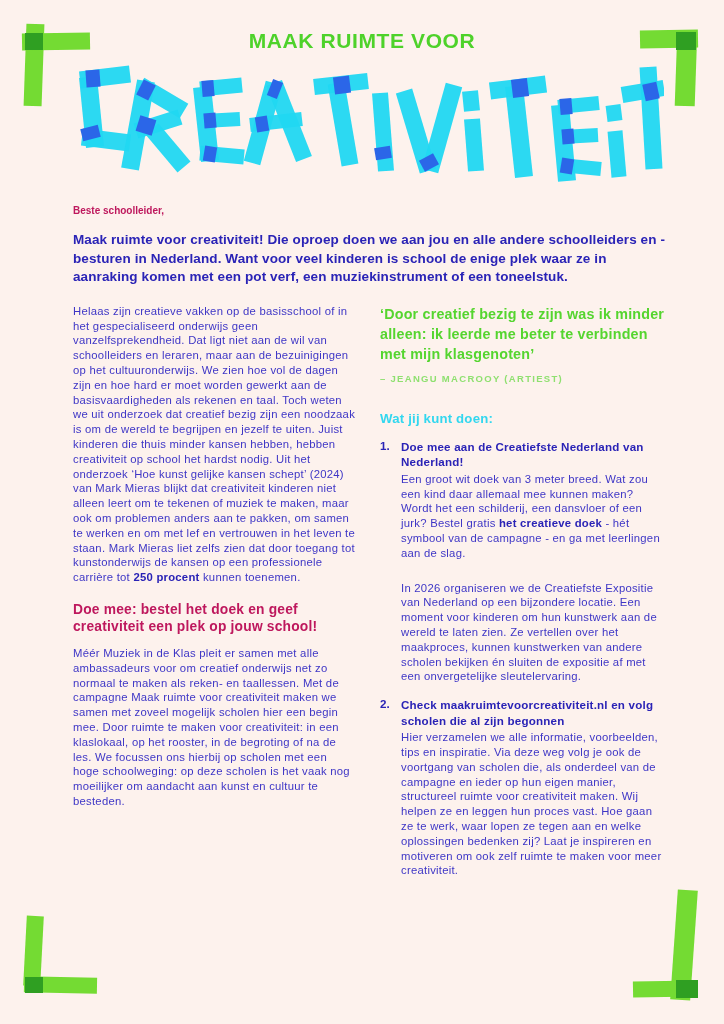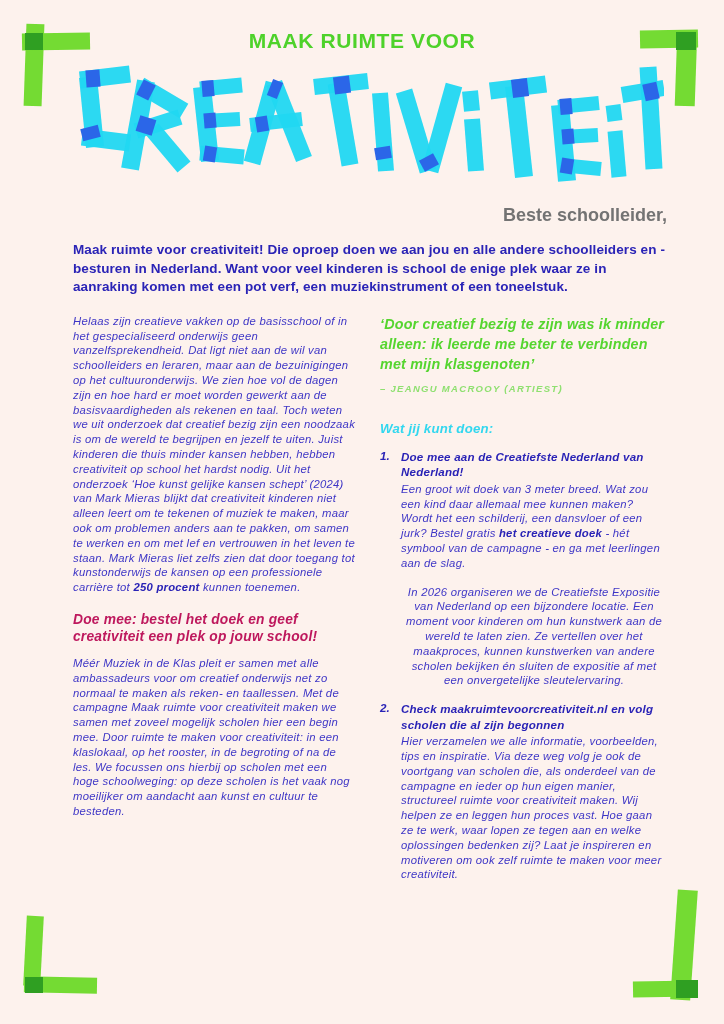--- a/index.html
+++ b/index.html
@@ -31,45 +31,45 @@
     position:absolute; top:29px; left:0; width:100%;
     text-align:center; font-weight:bold; font-size:21px;
     letter-spacing:.6px; color:#4ed22a;
   }
   .title-art { position:absolute; left:64px; top:56px; width:600px; height:142px; }
   .title-art line.t { stroke:#21d8f3; opacity:.95; }
   .title-art line.p { stroke:#2b66e8; }
 
   
   .content { position:absolute; left:73px; top:205px; width:594px; color:#3e36c6; }
-  .salutation { font-size:18px; font-weight:bold; color:#737373;text-align:right; }
+  .salutation { font-size:10px; font-weight:bold; color:#be185d; }
   .lead { margin-top:15px; font-size:13.5px; font-weight:bold; line-height:18.6px; color:#2a23b6; letter-spacing:.1px; }
 
-  .columns { display:flex; gap:24px; margin-top:17px;font-style:italic; }
+  .columns { display:flex; gap:24px; margin-top:17px; }
   .col-left  { width:285px; }
   .col-right { width:289px; }
 
   .body { font-size:11.3px; line-height:14.8px; letter-spacing:.25px; color:#3e36c6; }
   .body .b, .b { font-weight:bold; color:#2a23b6; }
 
   .subhead {
     margin:16px 0 10px 0; font-size:13.8px; font-weight:bold;
     line-height:17.5px; color:#be185d; letter-spacing:.2px;
   }
 
   .quote { font-size:14.3px; font-weight:bold; line-height:20px; color:#55d52f; letter-spacing:.2px; }
   .attribution { margin-top:9px; font-size:9.5px; font-weight:bold; letter-spacing:1.3px; color:#8fe070; }
   .list-heading { margin-top:27px; font-size:13.2px; font-weight:bold; color:#32d7ef; letter-spacing:.2px; }
 
   .list-item { display:flex; gap:7px; margin-top:13px; }
   .num { flex:0 0 14px; font-size:11.6px; font-weight:bold; color:#2a23b6; }
   .item-body { flex:1; }
   .item-title { font-size:11.6px; font-weight:bold; line-height:15.5px; color:#2a23b6; letter-spacing:.2px; }
   .item-body .body { margin-top:2px; }
-  .item-body .body + .body { margin-top:14px;text-align:center; }
+  .item-body .body + .body { margin-top:20px; }
 </style>
 </head>
 <body>
 
 <div class="page">
 
   <div class="corner tl">
       <span class="v"></span>
       <span class="h"></span>
       <span class="o"></span>

